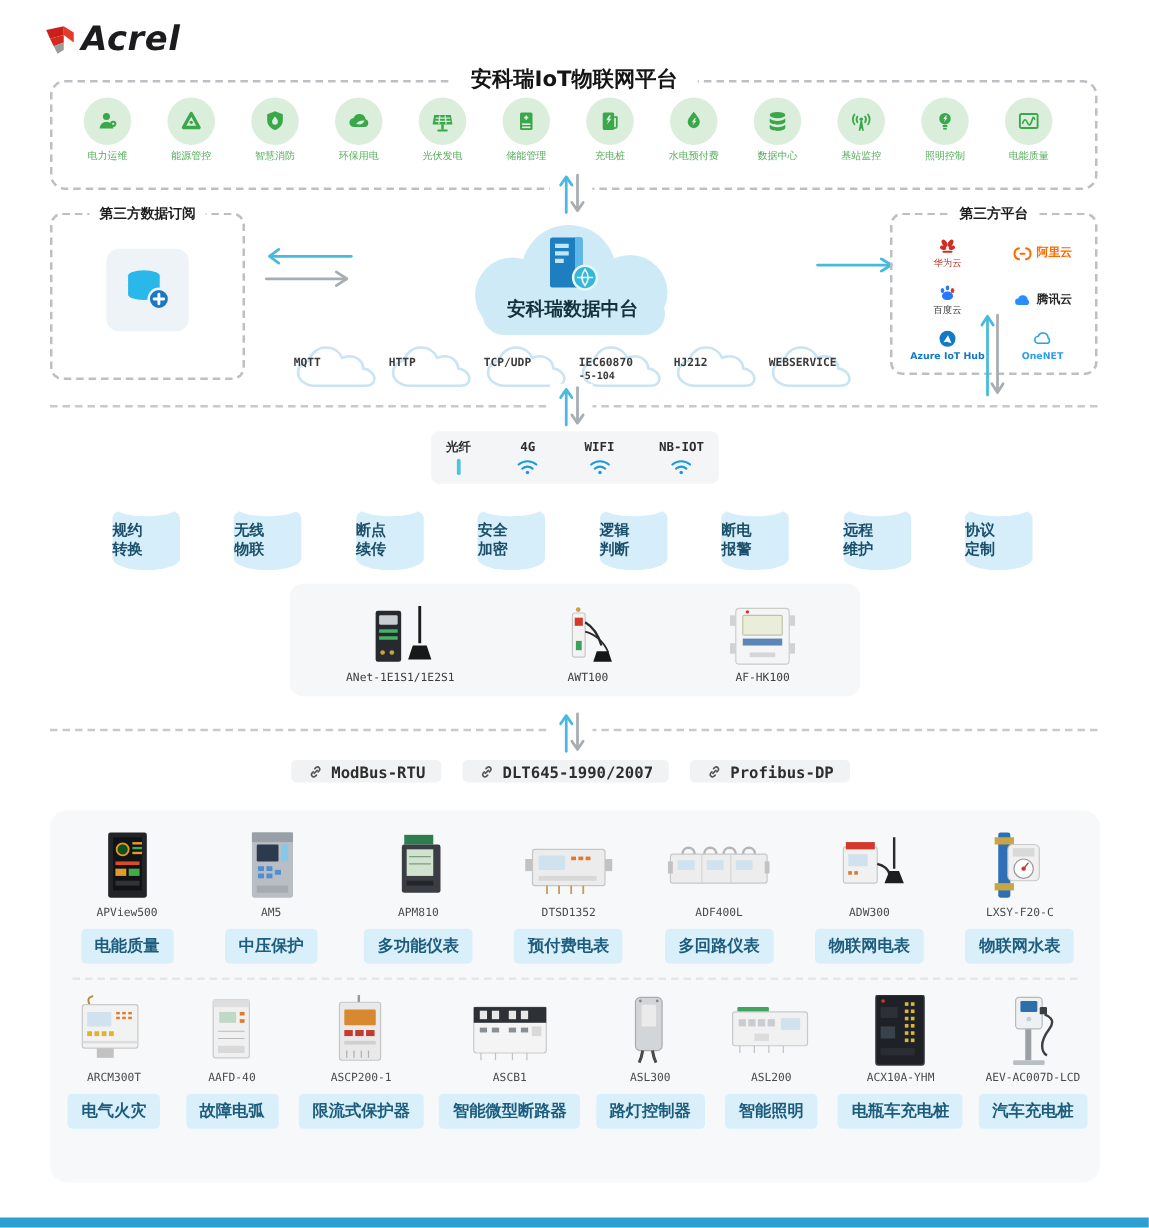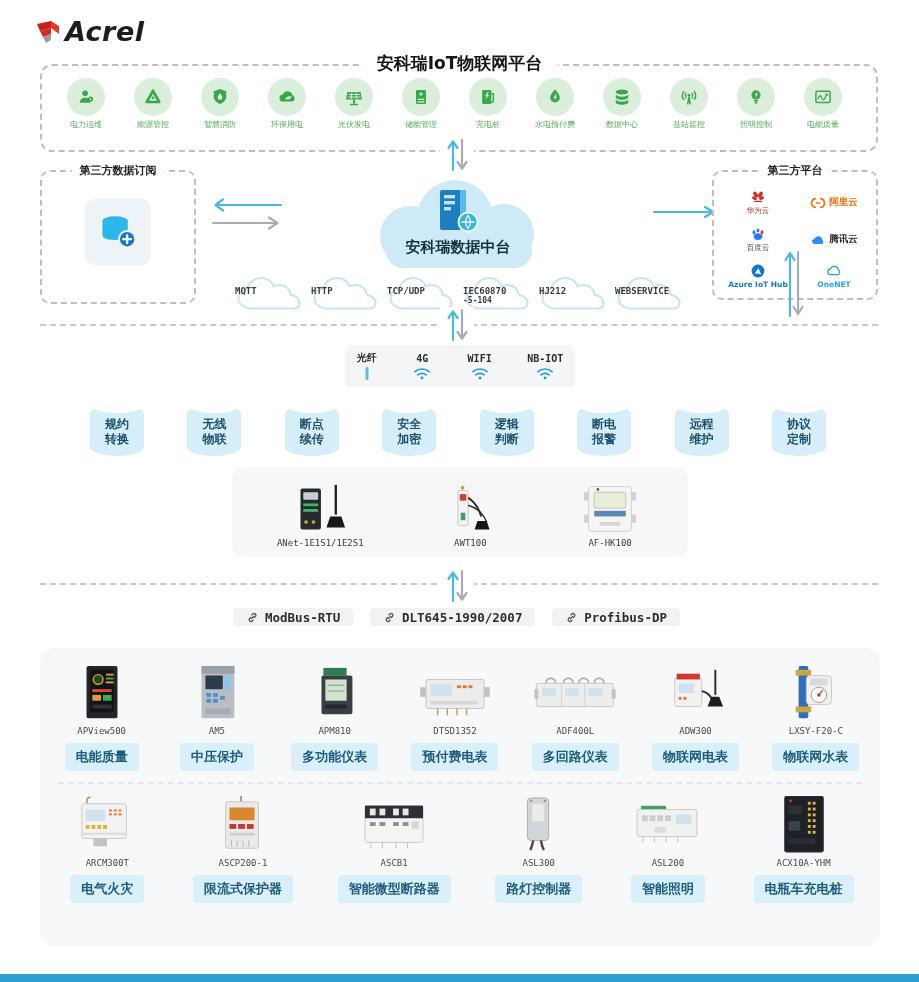--- a/index.html
+++ b/index.html
@@ -87,21 +87,21 @@
   .conn-label{font-size:10px;font-weight:bold;color:#2d2d2d;}
   .conn-glyph{width:20px;height:15px;display:flex;align-items:center;justify-content:center;}
   .conn-glyph svg{width:100%;height:100%;}
 
   
   .features{position:absolute;left:90px;top:398px;width:736px;display:flex;justify-content:space-between;}
   .cylinder{position:relative;width:54px;height:58px;}
   .cyl-body{position:absolute;left:0;right:0;top:7px;bottom:0;background:#d6eefa;
             border-radius:27px/9px;}
   .cyl-top{position:absolute;left:1px;top:0;width:52px;height:15px;background:#fff;border-radius:50%;}
-  .cyl-text{position:absolute;left:0;right:0;top:19px;text-align:center;font-size:12px;
+  .cyl-text{position:absolute;left:0;right:0;top:19px;text-align:left;font-size:12px;
             font-weight:bold;color:#1c4f69;line-height:15px;z-index:2;}
 
   
   .gw-panel{position:absolute;left:232px;top:467px;width:456px;height:90px;background:#f6f7f8;
             border-radius:10px;display:flex;justify-content:space-around;align-items:flex-end;
             padding:8px 8px 9px;box-sizing:border-box;}
   .gw{display:flex;flex-direction:column;align-items:center;}
   .gw-glyph{width:66px;height:52px;}
   .gw-glyph svg{width:100%;height:100%;}
   .gw-model{font-size:9px;color:#3c3c3c;margin-top:3px;}
@@ -954,20 +954,40 @@
               <rect x="38" y="30" width="4" height="4"></rect>
             </g>
             <rect x="16" y="38" width="46" height="2" fill="#dcdcdc"></rect>
             <rect x="28" y="44" width="14" height="8" fill="#c2c2c2"></rect>
           </svg>
         </span>
         <span class="prod-model mono">ARCM300T</span>
         <span class="prod-chip">电气火灾</span>
       </div>
 
+      <div class="prod">
+        <span class="prod-glyph">
+          <svg viewBox="0 0 84 60">
+            <rect x="26" y="4" width="30" height="48" rx="2" fill="#f0f0f0" stroke="#c9c9c9"></rect>
+            <rect x="26" y="4" width="30" height="6" fill="#dedede"></rect>
+            <rect x="31" y="14" width="14" height="9" fill="#bfd9c6"></rect>
+            <g fill="#e07a2a">
+              <rect x="48" y="14" width="4" height="3"></rect>
+              <rect x="48" y="20" width="4" height="3"></rect>
+            </g>
+            <g stroke="#bbbbbb">
+              <line x1="30" y1="30" x2="52" y2="30"></line>
+              <line x1="30" y1="36" x2="52" y2="36"></line>
+            </g>
+            <rect x="30" y="42" width="22" height="6" fill="#d9d9d9"></rect>
+          </svg>
+        </span>
+        <span class="prod-model mono">AAFD-40</span>
+        <span class="prod-chip">故障电弧</span>
+      </div>
 
       <div class="prod">
         <span class="prod-glyph">
           <svg viewBox="0 0 84 60">
             <line x1="40" y1="0" x2="40" y2="6" stroke="#999" stroke-width="2"></line>
             <rect x="24" y="6" width="34" height="48" rx="2" fill="#e9e9e9" stroke="#c5c5c5"></rect>
             <rect x="28" y="12" width="26" height="13" rx="1" fill="#d8882e"></rect>
             <g fill="#c23b2e">
               <rect x="28" y="29" width="7" height="5"></rect>
               <rect x="37" y="29" width="7" height="5"></rect>
@@ -1077,16 +1097,31 @@
               <rect x="51" y="36" width="3" height="3"></rect>
             </g>
             <rect x="26" y="26" width="12" height="10" fill="#39424b"></rect>
             <rect x="26" y="44" width="28" height="6" fill="#2a2e34"></rect>
           </svg>
         </span>
         <span class="prod-model mono">ACX10A-YHM</span>
         <span class="prod-chip">电瓶车充电桩</span>
       </div>
 
+      <div class="prod">
+        <span class="prod-glyph">
+          <svg viewBox="0 0 84 60">
+            <rect x="36" y="20" width="5" height="34" fill="#9aa0a5"></rect>
+            <rect x="26" y="54" width="26" height="4" rx="1" fill="#b9bec2"></rect>
+            <rect x="28" y="2" width="22" height="26" rx="3" fill="#eef1f3" stroke="#b5babe"></rect>
+            <rect x="32" y="5" width="14" height="9" rx="1" fill="#2f6fa8"></rect>
+            <circle cx="39" cy="20" r="2" fill="#c9ced2"></circle>
+            <rect x="48" y="10" width="6" height="6" rx="1" fill="#3a3f44"></rect>
+            <path d="M52 16q10 4 4 12t-6 14q0 6 4 8" stroke="#3a3f44" stroke-width="2" fill="none"></path>
+          </svg>
+        </span>
+        <span class="prod-model mono">AEV-AC007D-LCD</span>
+        <span class="prod-chip">汽车充电桩</span>
+      </div>
     </div>
 </div>
 
 <div class="bottom-bar"></div>
 
 </body></html>

